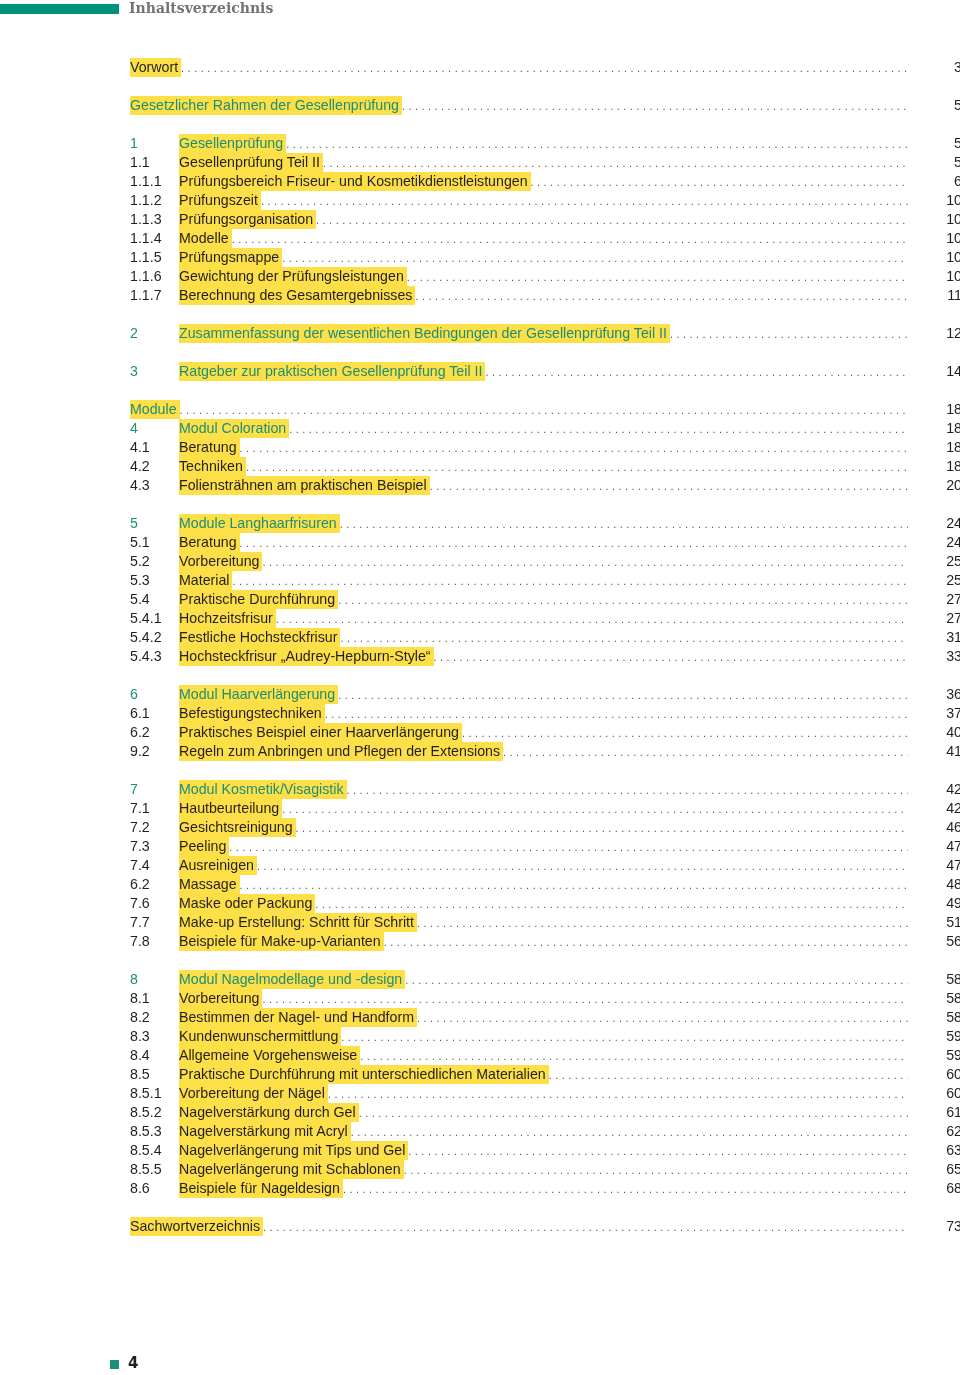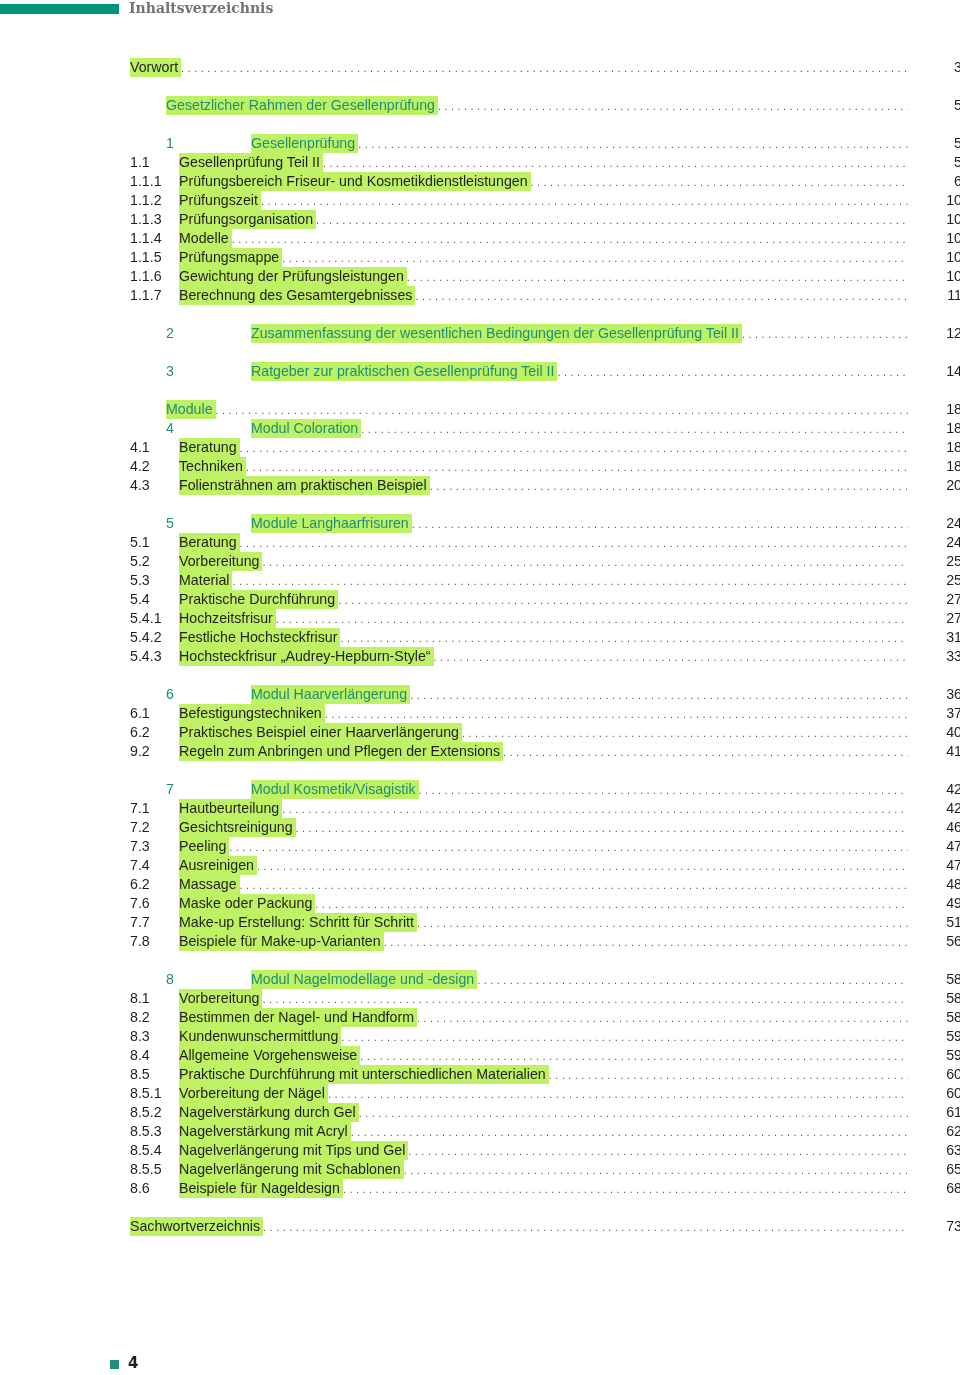--- a/index.html
+++ b/index.html
@@ -6,27 +6,27 @@
   body { width: 960px; height: 1375px; position: relative; overflow: hidden;
          font-family: "Liberation Sans", sans-serif; color: #231f20; }
   .top-bar { position: absolute; left: 0; top: 4px; width: 119px; height: 10px; background: #00937a; }
   .section-title { position: absolute; left: 129px; top: 0px; font-family: "DejaVu Serif", serif;
                    font-size: 14px; font-weight: bold; color: #737373; letter-spacing: 0px; }
   .toc { position: absolute; left: 130px; top: 58px; width: 832px; }
   .row { position: relative; height: 19px; line-height: 19px; font-size: 14.2px; display: flex; align-items: baseline; }
   .row.gap { margin-top: 19px; }
   .num { width: 49px; flex: 0 0 49px; white-space: nowrap; }
   .row.nonum .title { padding-left: 0; }
-  .title { white-space: nowrap; background: #bef264; padding-right: 3px; position: relative; z-index: 1; text-align: center; }
+  .title { white-space: nowrap; background: #fde047; padding-right: 3px; position: relative; z-index: 1; text-align: center; }
   .leader { flex: 1 1 auto; overflow: hidden; white-space: nowrap; color: #555; letter-spacing: 2.6px;
             font-size: 11px; margin-right: 0; max-width: 100%; }
   .leader::before { content: ". . . . . . . . . . . . . . . . . . . . . . . . . . . . . . . . . . . . . . . . . . . . . . . . . . . . . . . . . . . . . . . . . . . . . . . . . . . . . . . . . . . . . . . . . . . . . . . . . . . . . . . . . . . . . . . . . . . . . . . . . . . . . . . . . . . . . . . . . . . . . . . . ."; letter-spacing: 0.2px; }
   .lead-wrap { flex: 1 1 auto; display: flex; overflow: hidden; width: 0; margin-right: 14px; }
   .page { width: 40px; flex: 0 0 40px; text-align: right; white-space: nowrap; }
-  .green .num, .green .title { color: #1d8e78; margin-left: 36px; }
+  .green .num, .green .title { color: #1d8e78; }
   .footer-sq { position: absolute; left: 110px; top: 1360px; width: 9px; height: 9px; background: #1d8e78; }
   .footer-num { position: absolute; left: 128px; top: 1354px; font-size: 15px; font-weight: bold; color: #231f20;
                 font-family: "DejaVu Sans", sans-serif; }
 </style>
 </head>
 <body>
 
 <div class="top-bar"></div>
 <div class="section-title">Inhaltsverzeichnis</div>
 

